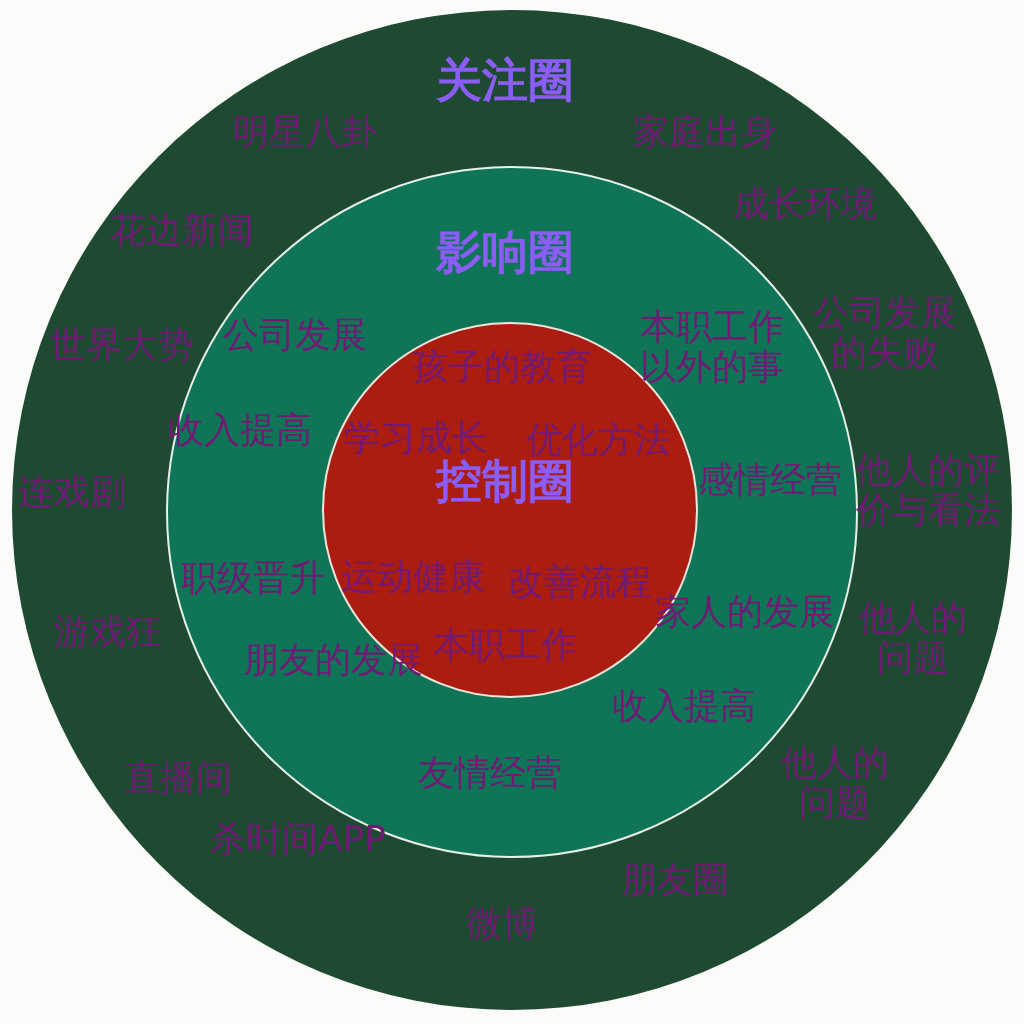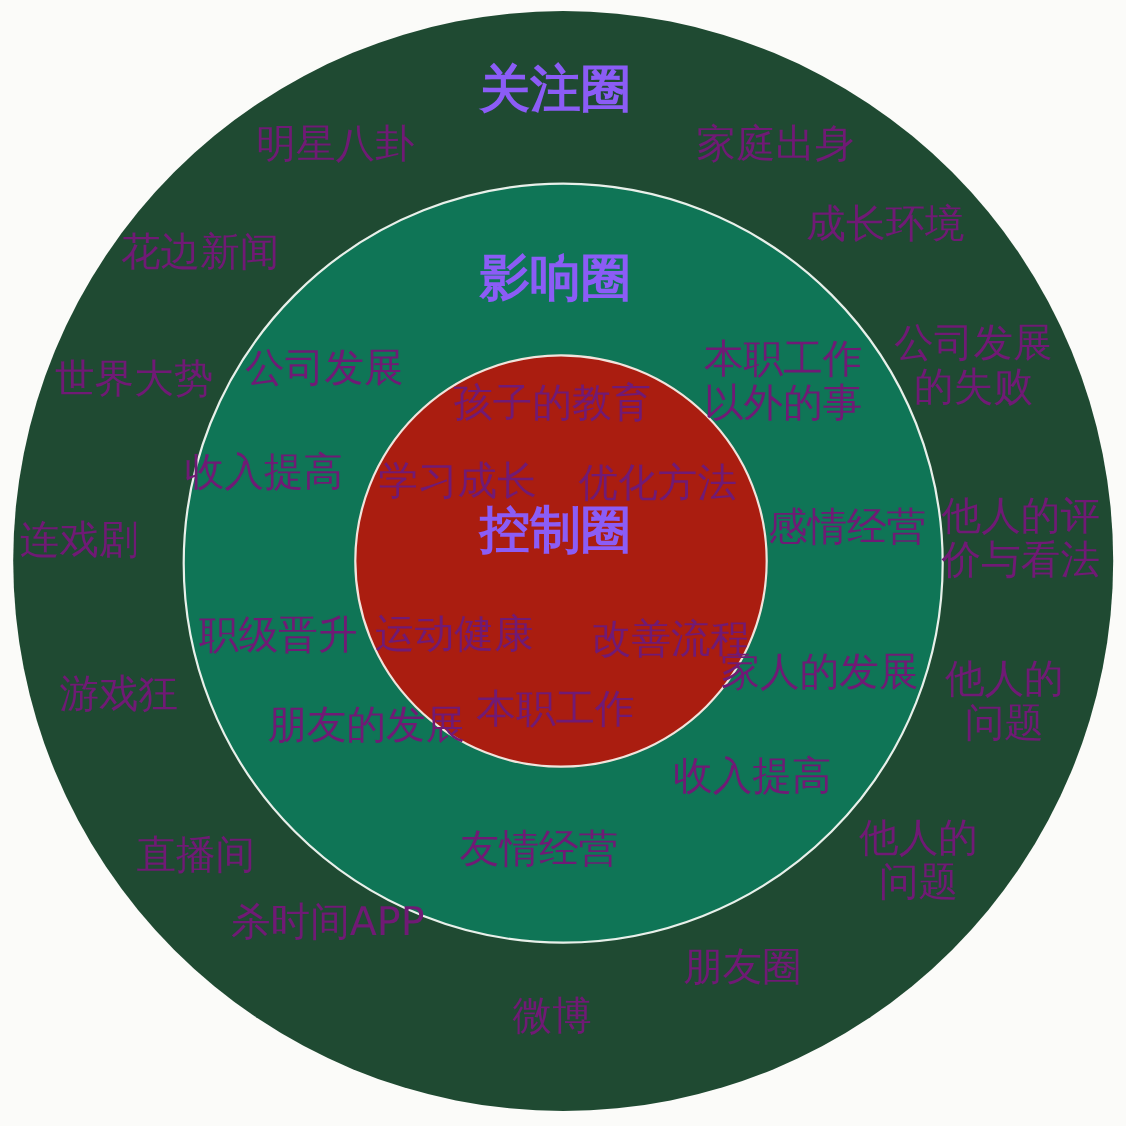--- a/index.html
+++ b/index.html
@@ -62,14 +62,14 @@
 <div class="lbl" style="left:745px;top:612px">家人的发展</div>
 <div class="lbl" style="left:333px;top:660px">朋友的发展</div>
 <div class="lbl" style="left:684px;top:706px">收入提高</div>
 <div class="lbl" style="left:490px;top:773px">友情经营</div>
 
 <div class="lbl title" style="left:505px;top:481px">控制圈</div>
 <div class="lbl" style="left:502px;top:367px">孩子的教育</div>
 <div class="lbl" style="left:416px;top:438px">学习成长</div>
 <div class="lbl" style="left:598px;top:440px">优化方法</div>
 <div class="lbl" style="left:413px;top:577px">运动健康</div>
-<div class="lbl" style="left:610px;top:582px">改善流程</div>
+<div class="lbl" style="left:580px;top:582px">改善流程</div>
 <div class="lbl" style="left:505px;top:645px">本职工作</div>
 
 </body></html>

